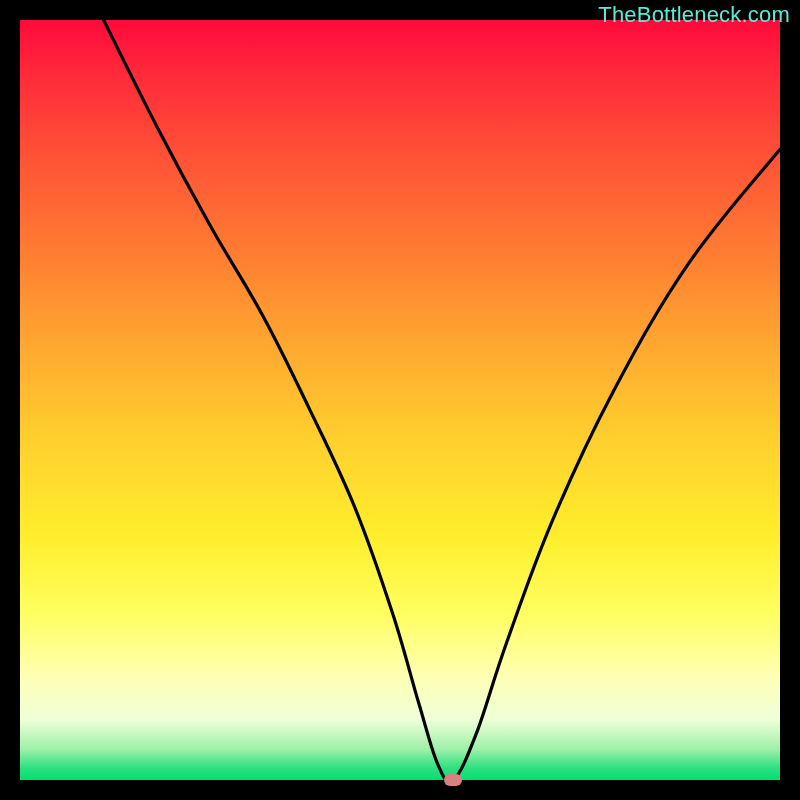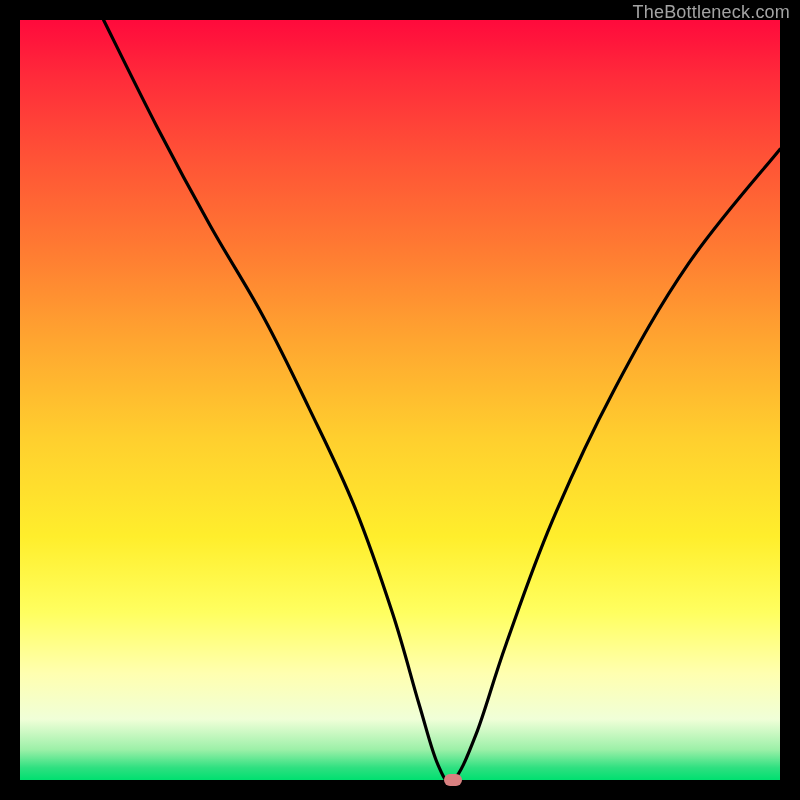--- a/index.html
+++ b/index.html
@@ -36,22 +36,22 @@
       #f0ffd8 92%,
       #9cf0a8 96%,
       #2ee080 98.4%,
       #00e070 100%
     );
   }
   .watermark {
     position: absolute;
     top: 2px;
     right: 10px;
-    color: #a3a3a3;
-    font-size: 18px;
+    color: #5eead4;
+    font-size: 22px;
     font-weight: 500;
     letter-spacing: 0.2px;
     user-select: none;
   }
   svg.curve {
     position: absolute;
     left: 0;
     top: 0;
     width: 760px;
     height: 760px;

